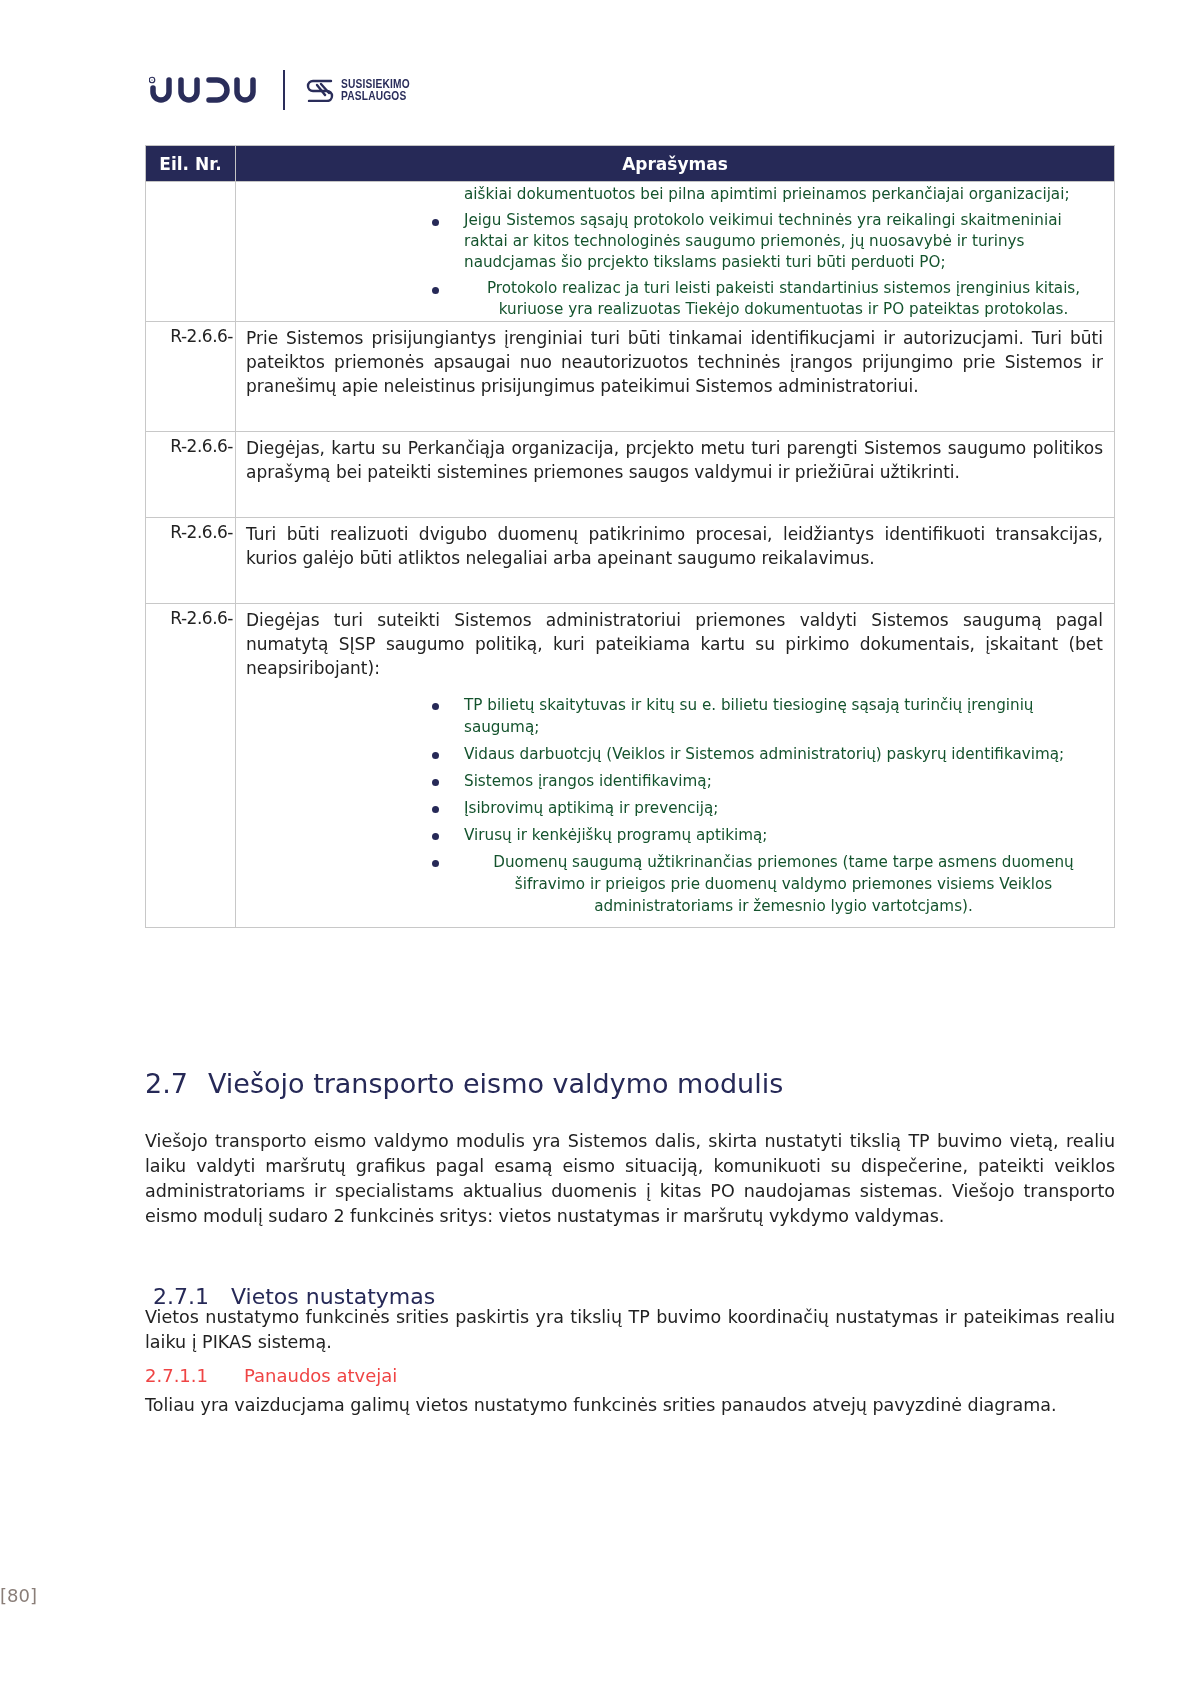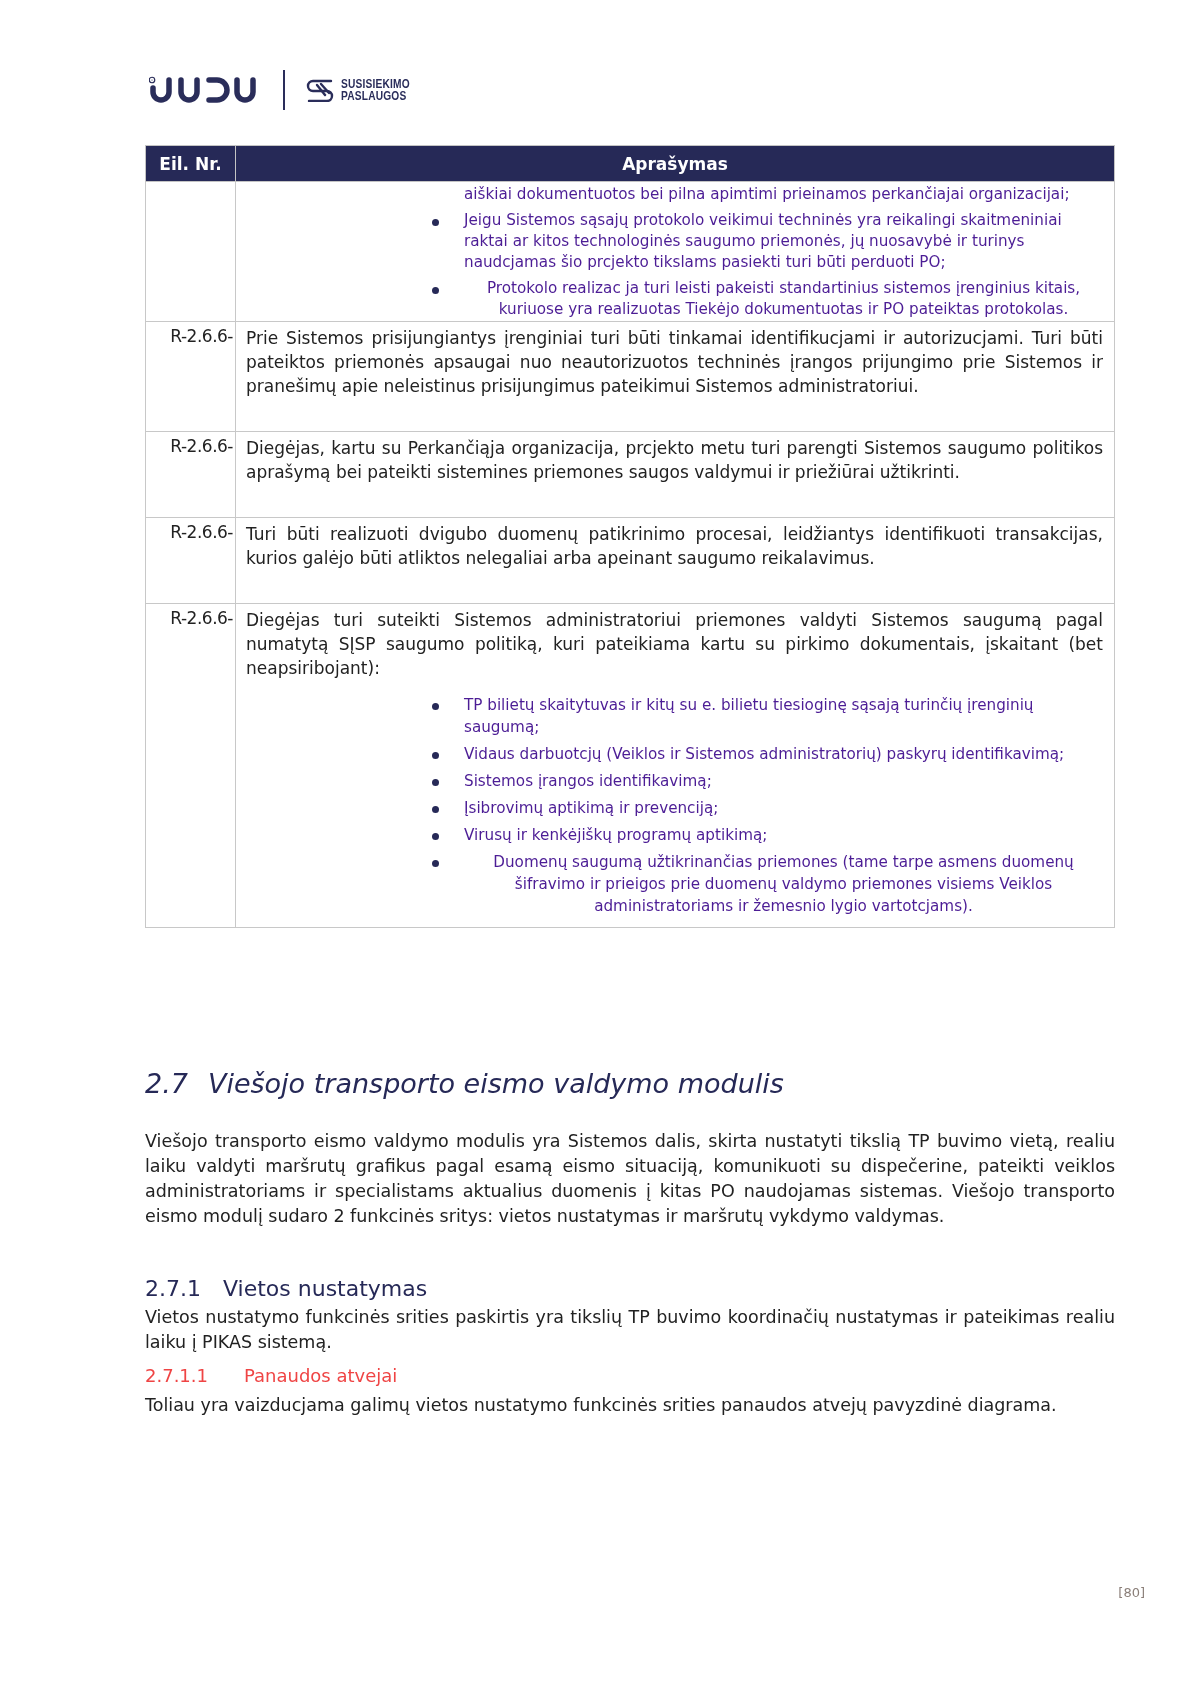--- a/index.html
+++ b/index.html
@@ -18,40 +18,40 @@
               font-family: "DejaVu Sans", sans-serif; }
   table.req th { background: #262957; color: #ffffff; font-weight: bold; font-size: 17px; height: 35px;
                  border: 1px solid #c4c4c4; padding: 0; }
   table.req td { border: 1px solid #c8c8c8; vertical-align: top; padding: 0; }
   .col-nr { width: 89px; margin-left: 41px; }
   .nr { font-size: 17px; text-align: right; padding: 4px 2px 0 0 !important; color: #222; letter-spacing: -0.5px; }
   .desc { padding: 4px 11px 0 10px !important; font-size: 17px; line-height: 24px; text-align: justify; color: #222; }
   .desc p { margin: 0; }
   .desc.tall { padding-bottom: 10px !important; }
 
-  ul.bul { list-style: none; margin: 0; padding: 0 0 0 218px; font-size: 15.2px; line-height: 22px; color: #4c1d95; }
+  ul.bul { list-style: none; margin: 0; padding: 0 0 0 218px; font-size: 15.2px; line-height: 22px; color: #14532d; }
   ul.bul li { position: relative; margin-bottom: 5px; text-align: left; }
   ul.bul li::before { content: ""; position: absolute; left: -32px; top: 9px; width: 7px; height: 7px;
                       background: #262957; border-radius: 50%; }
   ul.bul li.cont::before { display: none; }
   ul.bul li:last-child { margin-bottom: 0; text-align: center; }
 
-  .h2 { position: absolute; left: 145px; top: 1068px; font-size: 27px; color: #262957; font-weight: normal; margin: 0; font-style: italic; }
+  .h2 { position: absolute; left: 145px; top: 1068px; font-size: 27px; color: #262957; font-weight: normal; margin: 0; }
   .h2 .num { margin-right: 20px; }
-  .h3 { position: absolute; left: 145px; top: 1276px; font-size: 22px; color: #262957; margin: 0; font-weight: normal; }
+  .h3 { position: absolute; left: 145px; top: 1276px; font-size: 22px; color: #262957; margin: 8px; font-weight: normal; }
   .h3 .num { margin-right: 22px; }
   .h4 { position: absolute; left: 145px; top: 1365px; font-size: 18px; color: #ef4444; margin: 0; font-weight: normal; }
   .h4 .num { margin-right: 36px; }
   .para { position: absolute; left: 145px; width: 970px; font-size: 17.5px; line-height: 25px; text-align: justify;
           color: #222; margin: 0; }
   .p1 { top: 1129px; }
   .p2 { top: 1305px; }
   .p3 { top: 1393px; }
 
-  .footer { position: absolute; left: 0; width: 1145px; top: 1585px; text-align: right; font-size: 13px; color: #8a7e78; }
+  .footer { position: absolute; left: 0; width: 1145px; top: 1585px; text-align: left; font-size: 18px; color: #8a7e78; }
 </style>
 </head>
 <body>
 
 <div class="logo-area">
   <div class="judu-logo">
     <svg width="112" height="28" viewBox="0 0 112 28">
       <g fill="none" stroke="#2a2d5a" stroke-width="5.5" stroke-linecap="round">
         <circle cx="3" cy="4" r="0.6" fill="#2a2d5a"></circle>
         <path d="M4 12 V16 a8 8 0 0 0 16 0 V4"></path>

